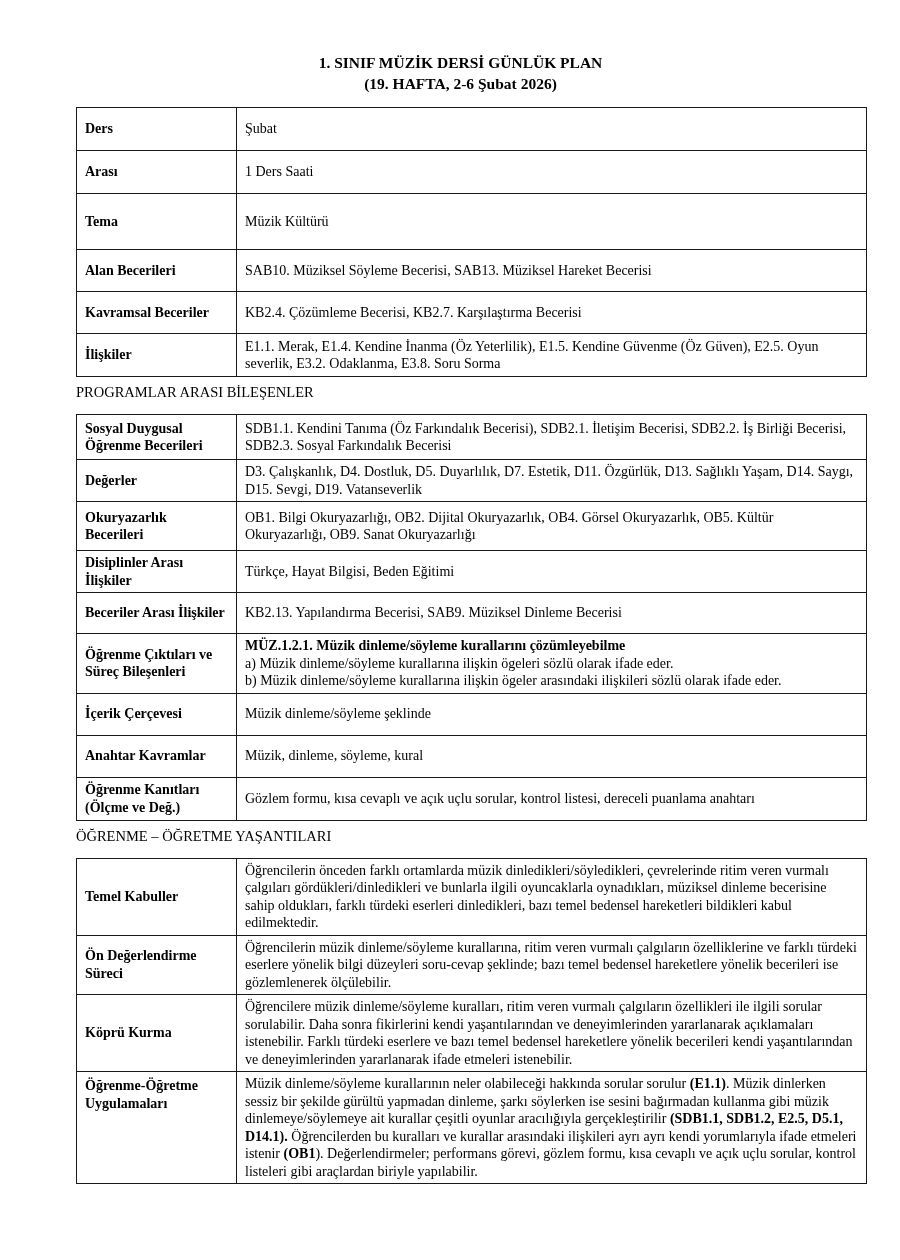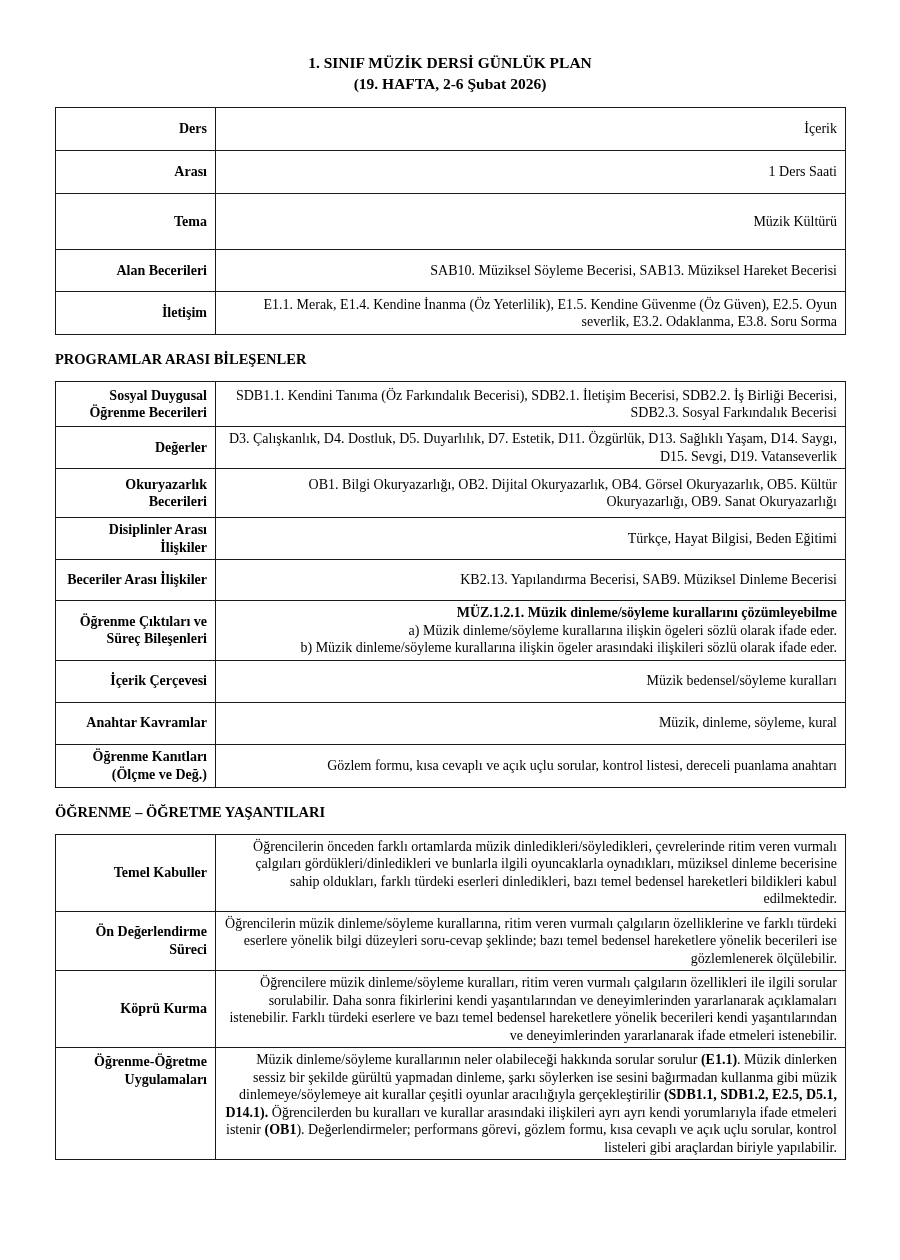--- a/index.html
+++ b/index.html
@@ -4,84 +4,87 @@
 <style>
   * { margin: 0; padding: 0; box-sizing: border-box; }
   html, body { background: #ffffff; }
   body {
     width: 900px; height: 1260px;
     font-family: "Liberation Serif", "DejaVu Serif", serif;
     color: #000;
     position: relative;
     overflow: hidden;
   }
-  .page { padding: 52px 55px 0 55px; }
+  .page { padding: 52px 55px 0 76px; }
 
   .doc-title { text-align: center; font-weight: bold; font-size: 15.5px; line-height: 21px; }
 
   table.plan {
     width: 790px;
     border-collapse: collapse;
     table-layout: fixed;
   }
   table.plan td {
     border: 1px solid #1a1a1a;
     font-size: 14px;
     line-height: 17.5px;
     padding: 3px 8px;
     vertical-align: middle;
     overflow: hidden;
-    text-align: right;
   }
   td.lbl { width: 160px; font-weight: bold; }
   td.val { width: 630px; }
 
   .t1 { margin-top: 13px; }
 
   .section-heading {
-    font-weight: bold;
+    font-weight: normal;
     font-size: 14.5px;
     line-height: 18px;
-    margin-top: 15px;
+    margin-top: 6px;
     margin-bottom: 13px;
   }
 
   .bold-line { font-weight: bold; }
   .valign-top { vertical-align: top !important; padding-top: 5px !important; }
 </style>
 </head>
 <body>
 
 <div class="page">
 
   <div class="doc-title">
     <div>1. SINIF MÜZİK DERSİ GÜNLÜK PLAN</div>
     <div>(19. HAFTA, 2-6 Şubat 2026)</div>
   </div>
 
   <table class="plan t1">
     <tbody>
       <tr style="height:43px">
         <td class="lbl">Ders</td>
-        <td class="val">İçerik</td>
+        <td class="val">Şubat</td>
       </tr>
       <tr style="height:43px">
         <td class="lbl">Arası</td>
         <td class="val">1 Ders Saati</td>
       </tr>
       <tr style="height:56px">
         <td class="lbl">Tema</td>
         <td class="val">Müzik Kültürü</td>
       </tr>
       <tr style="height:42px">
         <td class="lbl">Alan Becerileri</td>
         <td class="val">SAB10. Müziksel Söyleme Becerisi, SAB13. Müziksel Hareket Becerisi</td>
       </tr>
+      <tr style="height:42px">
+        <td class="lbl">Kavramsal Beceriler</td>
+        <td class="val">KB2.4. Çözümleme Becerisi, KB2.7. Karşılaştırma Becerisi</td>
+      </tr>
       <tr style="height:43px">
-        <td class="lbl">İletişim</td>
+        <td class="lbl">İlişkiler</td>
         <td class="val">E1.1. Merak, E1.4. Kendine İnanma (Öz Yeterlilik), E1.5. Kendine Güvenme (Öz Güven), E2.5. Oyun severlik, E3.2. Odaklanma, E3.8. Soru Sorma</td>
       </tr>
     </tbody>
   </table>
 
   <div class="section-heading">PROGRAMLAR ARASI BİLEŞENLER</div>
 
   <table class="plan">
     <tbody>
       <tr style="height:45px">
@@ -107,21 +110,21 @@
       <tr style="height:56px">
         <td class="lbl">Öğrenme Çıktıları ve Süreç Bileşenleri</td>
         <td class="val">
           <div class="bold-line">MÜZ.1.2.1. Müzik dinleme/söyleme kurallarını çözümleyebilme</div>
           <div>a) Müzik dinleme/söyleme kurallarına ilişkin ögeleri sözlü olarak ifade eder.</div>
           <div>b) Müzik dinleme/söyleme kurallarına ilişkin ögeler arasındaki ilişkileri sözlü olarak ifade eder.</div>
         </td>
       </tr>
       <tr style="height:42px">
         <td class="lbl">İçerik Çerçevesi</td>
-        <td class="val">Müzik bedensel/söyleme kuralları</td>
+        <td class="val">Müzik dinleme/söyleme şeklinde</td>
       </tr>
       <tr style="height:42px">
         <td class="lbl">Anahtar Kavramlar</td>
         <td class="val">Müzik, dinleme, söyleme, kural</td>
       </tr>
       <tr style="height:43px">
         <td class="lbl">Öğrenme Kanıtları (Ölçme ve Değ.)</td>
         <td class="val">Gözlem formu, kısa cevaplı ve açık uçlu sorular, kontrol listesi, dereceli puanlama anahtarı</td>
       </tr>
     </tbody>

